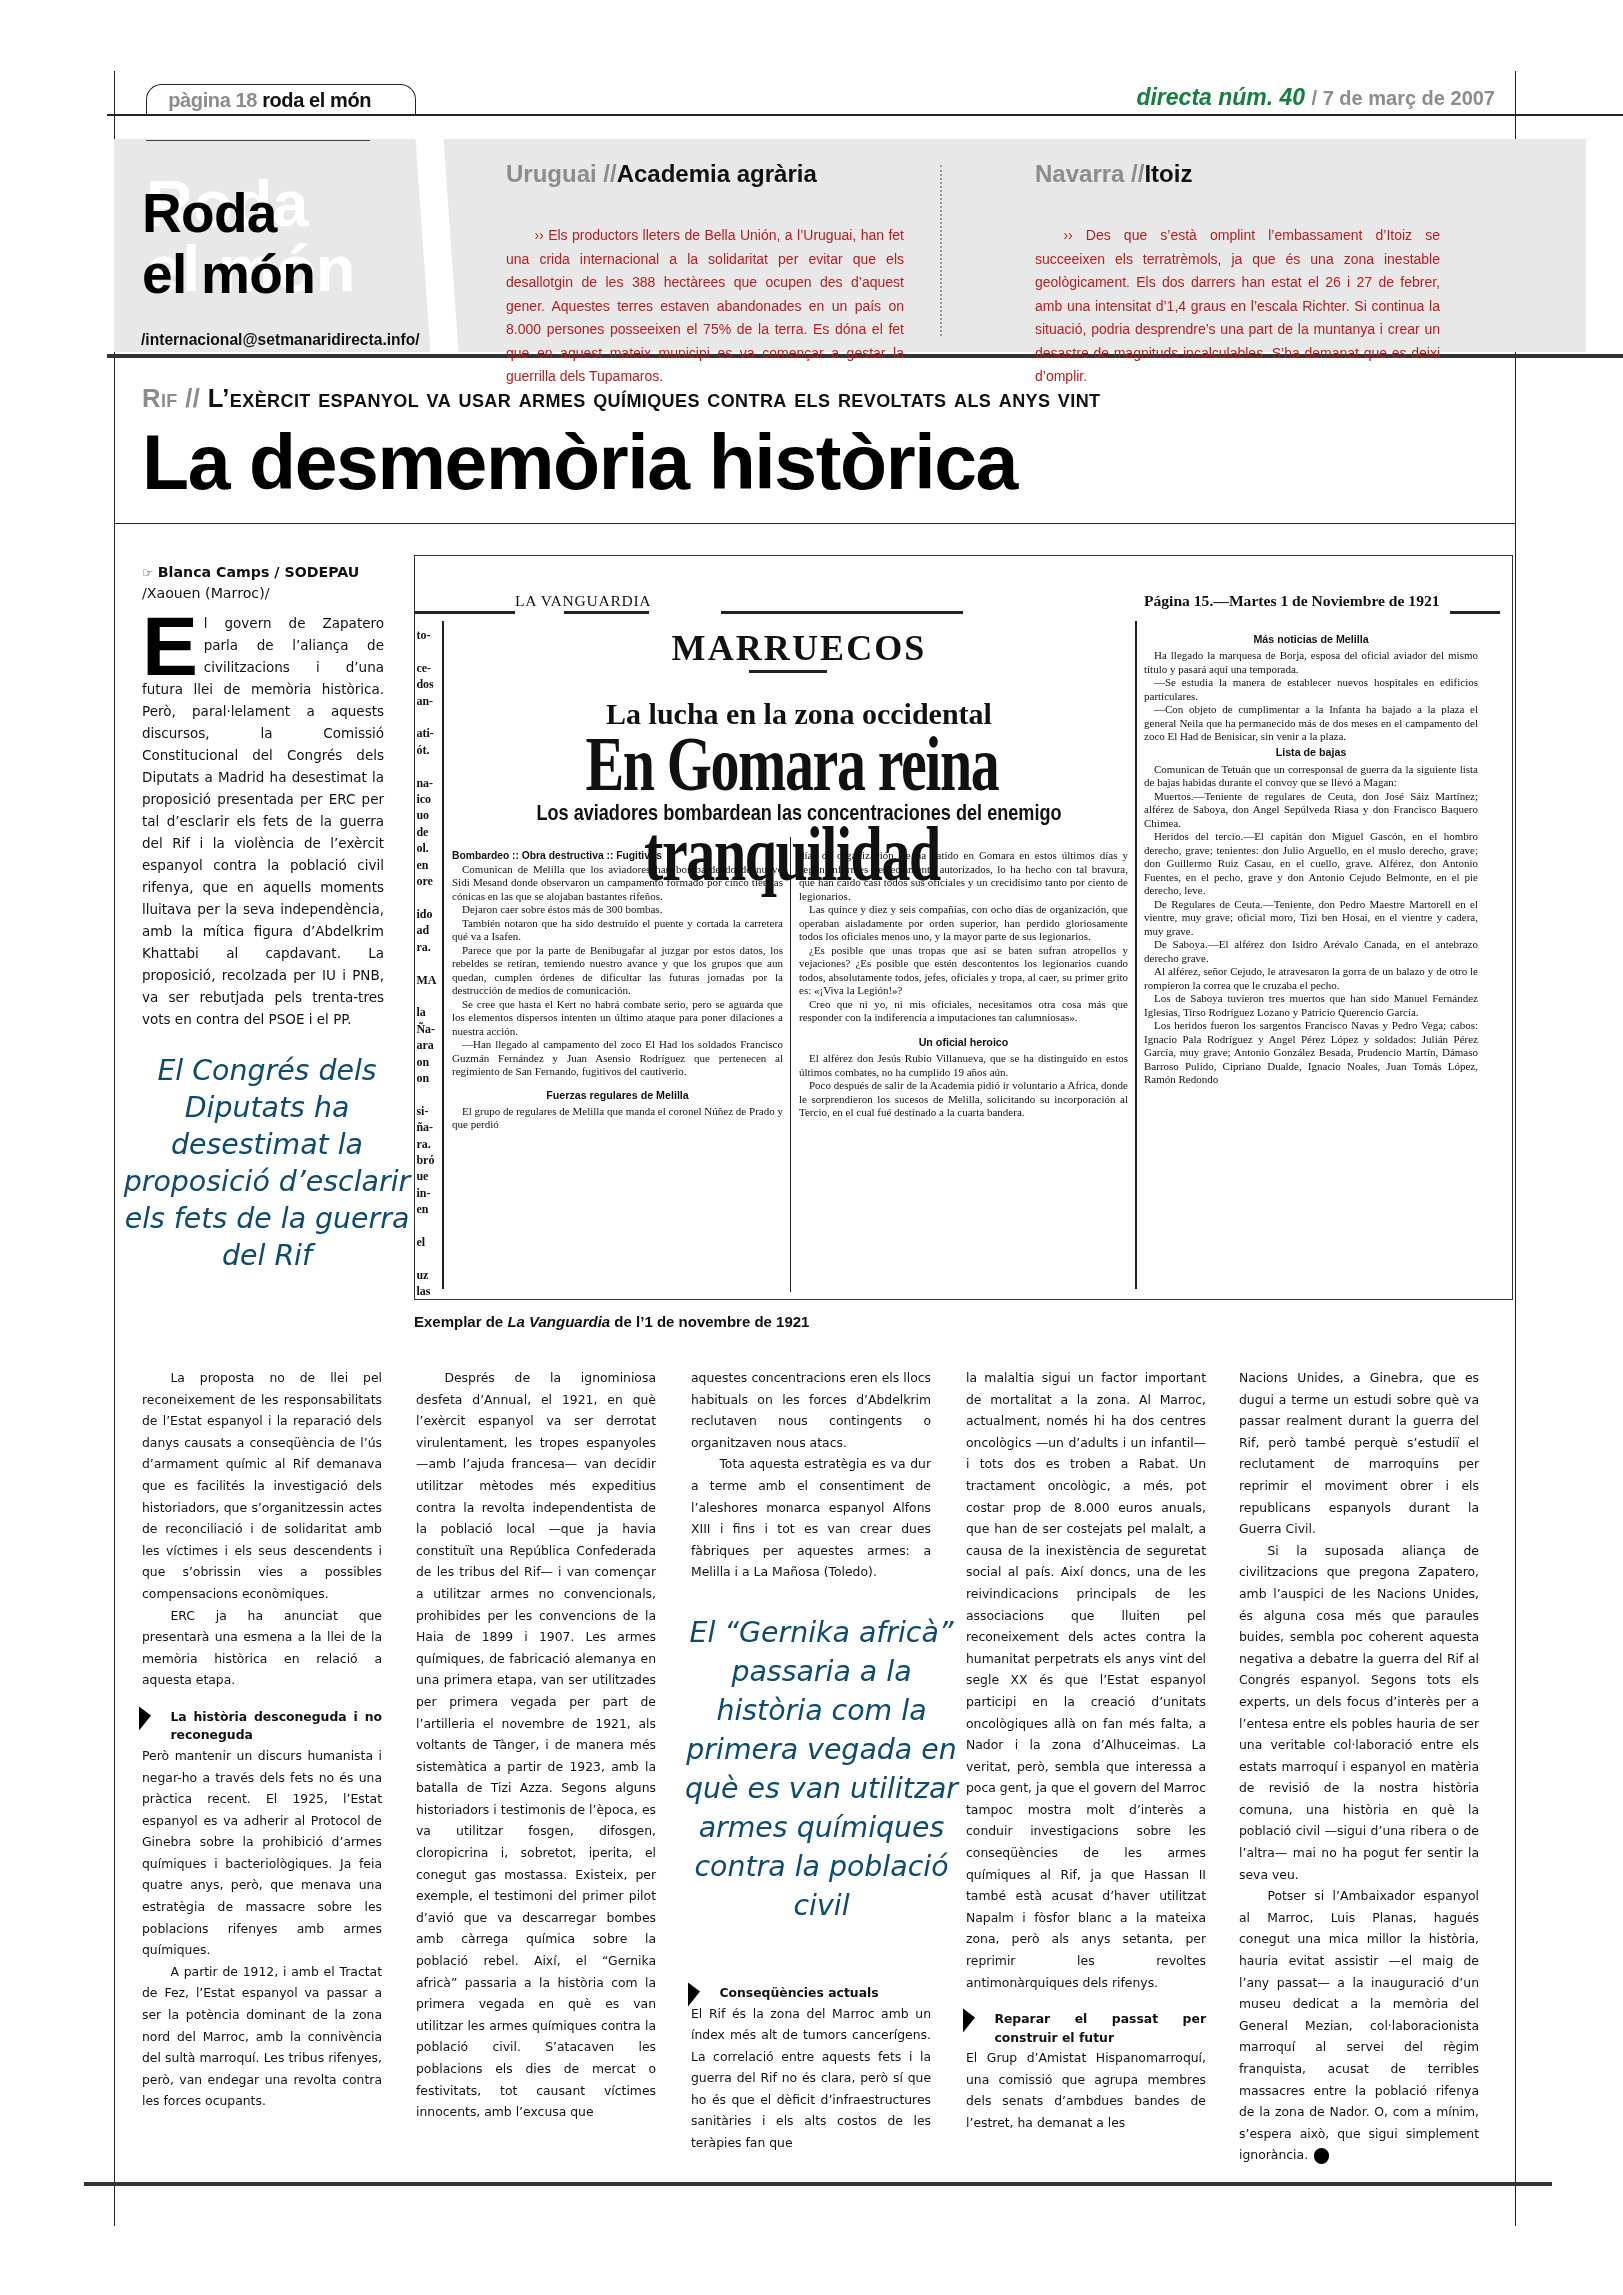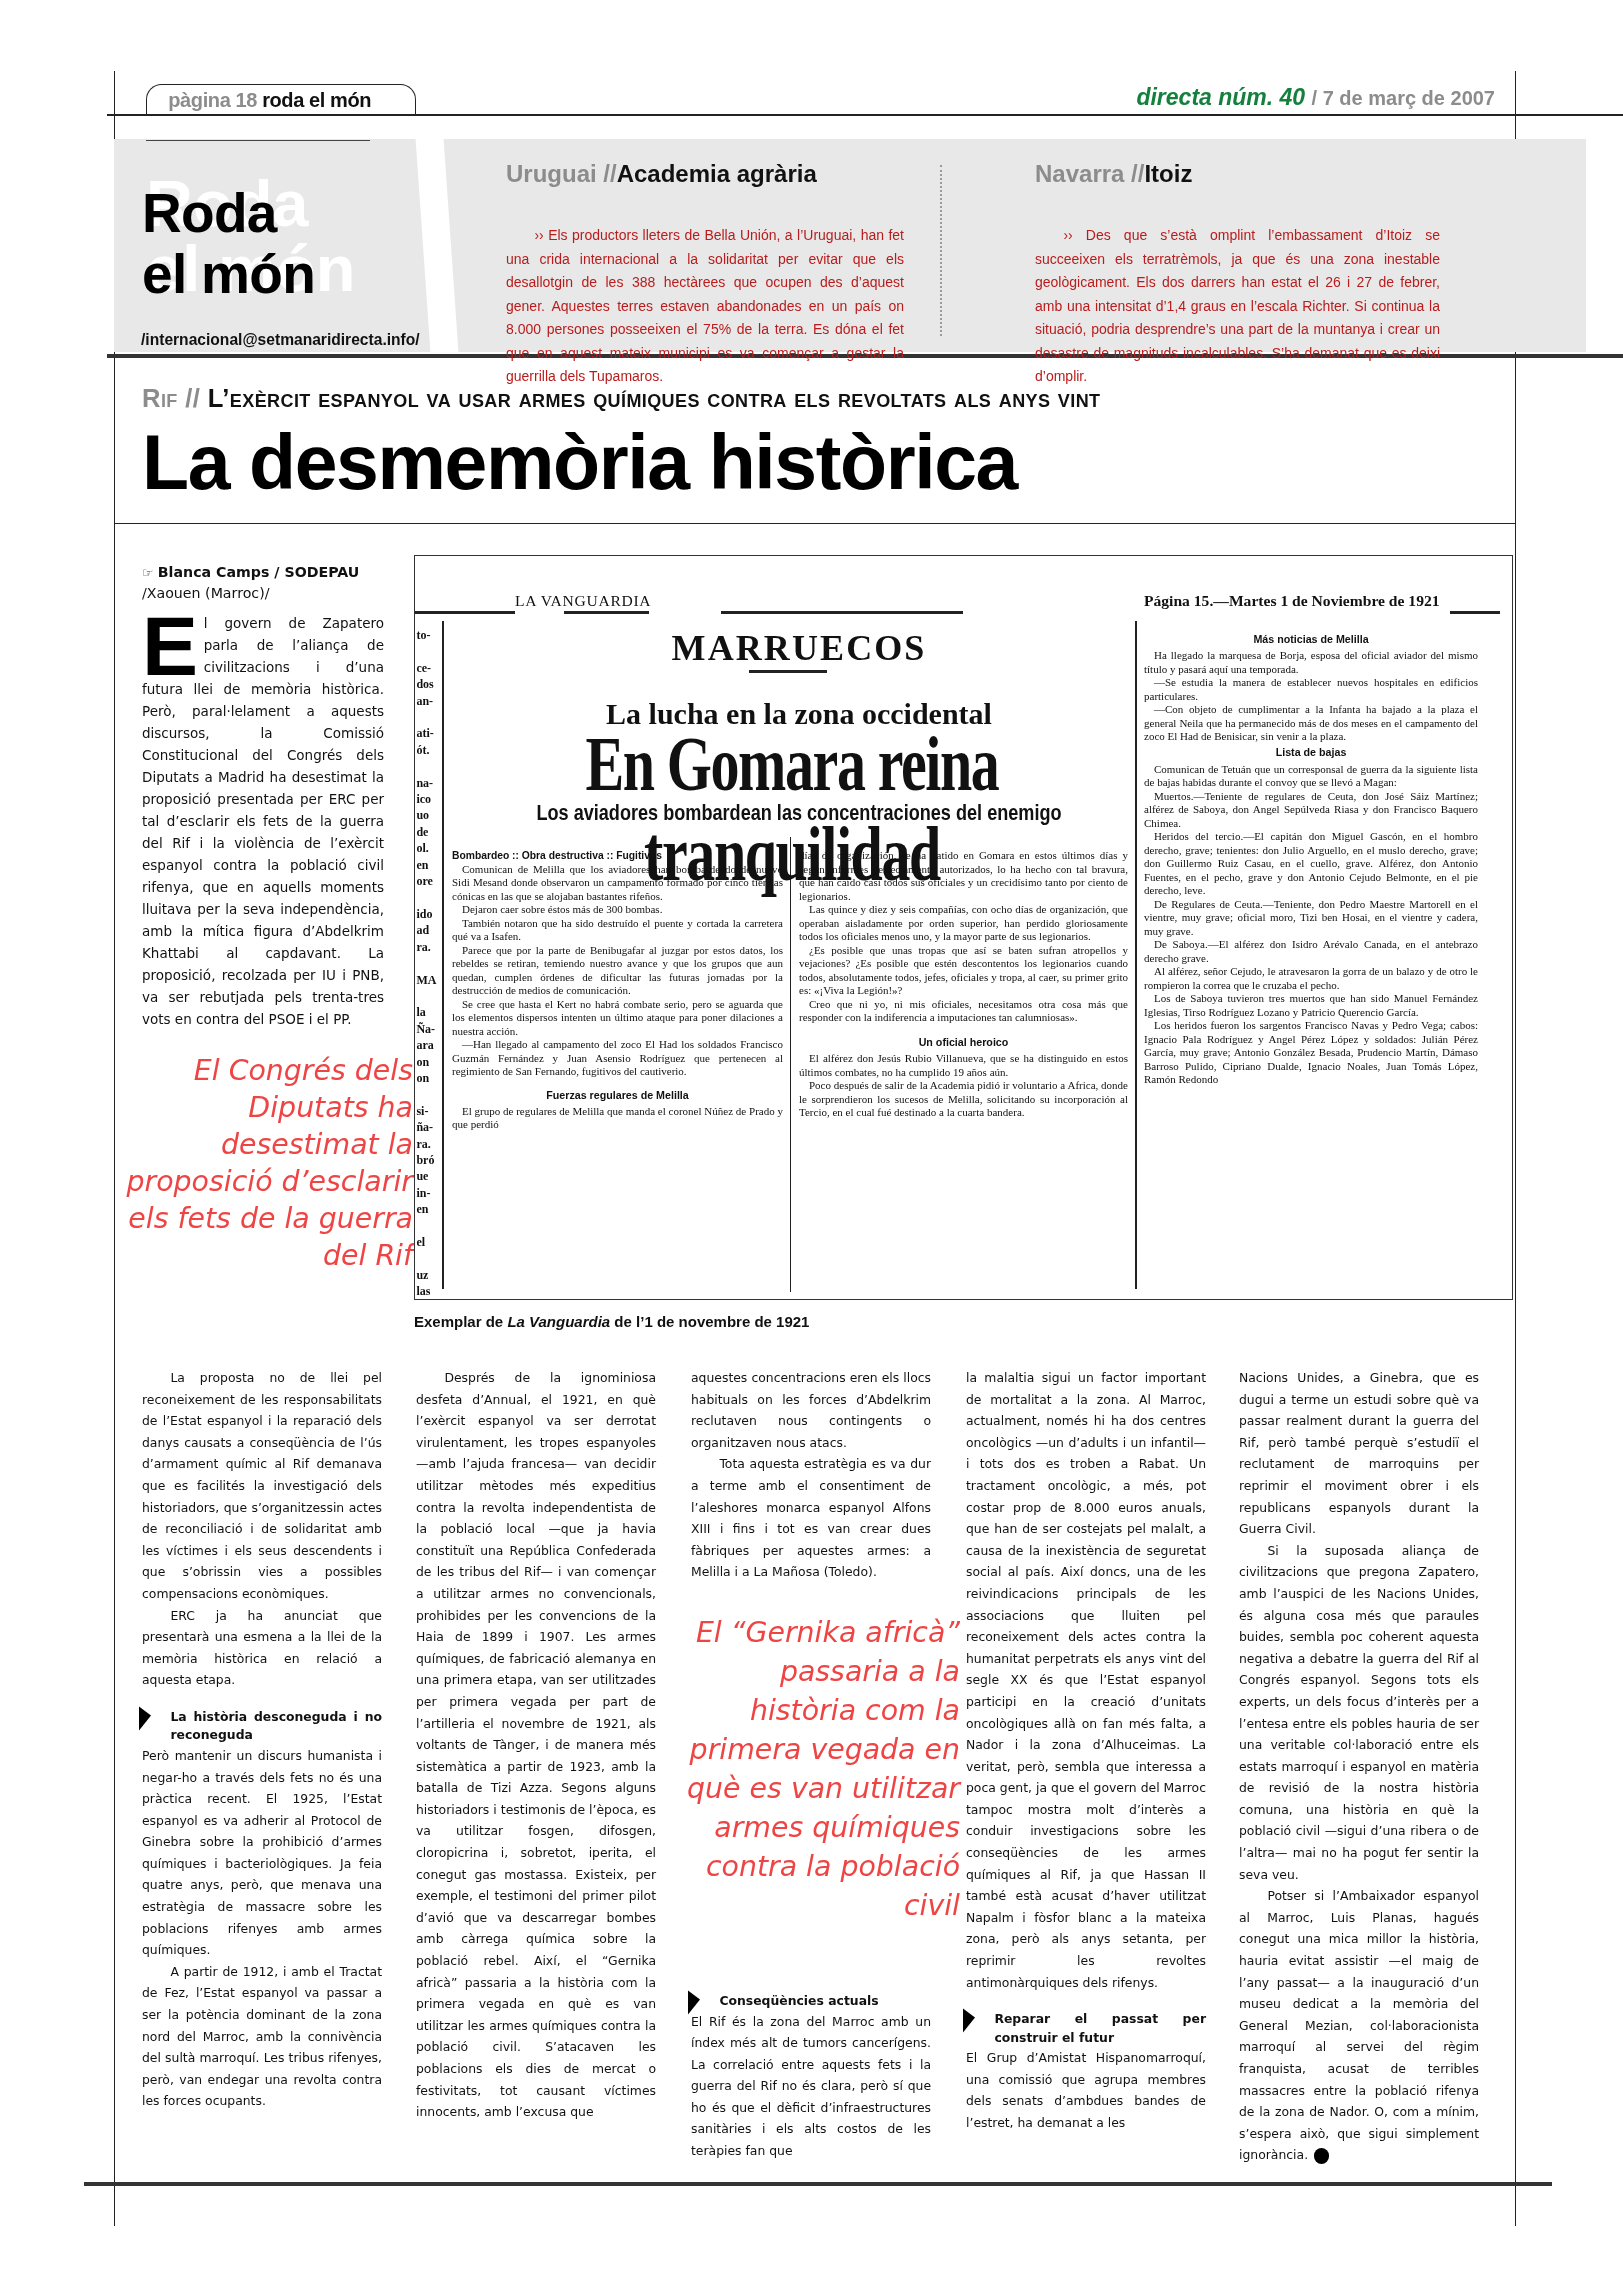--- a/index.html
+++ b/index.html
@@ -78,22 +78,22 @@
   .byline .hand { font-size: 12.8px; margin-right: 4.3px; }
   .intro {
     position: absolute; left: 142px; top: 612px; width: 242px;
     font-family: "DejaVu Sans", sans-serif; font-size: 13.5px; line-height: 22px; text-align: justify;
   }
   .dropcap {
     float: left; font-family: "Liberation Sans", sans-serif; font-weight: bold; font-size: 84px;
     line-height: 61px; margin: 4.3px 5.7px 0 0; color: #000;
   }
   .pullquote {
-    position: absolute; text-align: right; font-family: "DejaVu Sans", sans-serif;
-    font-style: italic; color: #ef4444;
+    position: absolute; text-align: center; font-family: "DejaVu Sans", sans-serif;
+    font-style: italic; color: #0c4a6e;
   }
   .pq1 { left: 121px; top: 1052px; width: 292px; font-size: 28.4px; line-height: 37px; }
   .pq2 { left: 683px; top: 1613px; width: 277px; font-size: 28.4px; line-height: 39px; }
 
   
   .clipping {
     position: absolute; left: 414px; top: 555px; width: 1099px; height: 745px;
     border: 1.4px solid #333; background: #fff; overflow: hidden;
     font-family: "Liberation Serif", serif; color: #111;
   }
@@ -322,21 +322,21 @@
 <div class="col" style="left:416px;">
   <p class="ind">Després de la ignominiosa desfeta d’Annual, el 1921, en què l’exèrcit espanyol va ser derrotat virulentament, les tropes espanyoles —amb l’ajuda francesa— van decidir utilitzar mètodes més expeditius contra la revolta independentista de la població local —que ja havia constituït una República Confederada de les tribus del Rif— i van començar a utilitzar armes no convencionals, prohibides per les convencions de la Haia de 1899 i 1907. Les armes químiques, de fabricació alemanya en una primera etapa, van ser utilitzades per primera vegada per part de l’artilleria el novembre de 1921, als voltants de Tànger, i de manera més sistemàtica a partir de 1923, amb la batalla de Tizi Azza. Segons alguns historiadors i testimonis de l’època, es va utilitzar fosgen, difosgen, cloropicrina i, sobretot, iperita, el conegut gas mostassa. Existeix, per exemple, el testimoni del primer pilot d’avió que va descarregar bombes amb càrrega química sobre la població rebel. Així, el “Gernika africà” passaria a la història com la primera vegada en què es van utilitzar les armes químiques contra la població civil. S’atacaven les poblacions els dies de mercat o festivitats, tot causant víctimes innocents, amb l’excusa que</p>
 </div>
 
 <div class="col" style="left:691px;">
   <p>aquestes concentracions eren els llocs habituals on les forces d’Abdelkrim reclutaven nous contingents o organitzaven nous atacs.</p>
   <p class="ind">Tota aquesta estratègia es va dur a terme amb el consentiment de l’aleshores monarca espanyol Alfons XIII i fins i tot es van crear dues fàbriques per aquestes armes: a Melilla i a La Mañosa (Toledo).</p>
 </div>
 <div class="pullquote pq2">El “Gernika africà” passaria a la història com la primera vegada en què es van utilitzar armes químiques contra la població civil</div>
 <div class="col" style="left:691px; top:1984px;">
-  <div class="sub" style="margin-top:8px;"><span class="arrow"></span><span>Conseqüències actuals</span></div>
+  <div class="sub" style="margin-top:0;"><span class="arrow"></span><span>Conseqüències actuals</span></div>
   <p>El Rif és la zona del Marroc amb un índex més alt de tumors cancerígens. La correlació entre aquests fets i la guerra del Rif no és clara, però sí que ho és que el dèficit d’infraestructures sanitàries i els alts costos de les teràpies fan que</p>
 </div>
 
 <div class="col" style="left:966px;">
   <p>la malaltia sigui un factor important de mortalitat a la zona. Al Marroc, actualment, només hi ha dos centres oncològics —un d’adults i un infantil— i tots dos es troben a Rabat. Un tractament oncològic, a més, pot costar prop de 8.000 euros anuals, que han de ser costejats pel malalt, a causa de la inexistència de seguretat social al país. Així doncs, una de les reivindicacions principals de les associacions que lluiten pel reconeixement dels actes contra la humanitat perpetrats els anys vint del segle XX és que l’Estat espanyol participi en la creació d’unitats oncològiques allà on fan més falta, a Nador i la zona d’Alhuceimas. La veritat, però, sembla que interessa a poca gent, ja que el govern del Marroc tampoc mostra molt d’interès a conduir investigacions sobre les conseqüències de les armes químiques al Rif, ja que Hassan II també està acusat d’haver utilitzat Napalm i fòsfor blanc a la mateixa zona, però als anys setanta, per reprimir les revoltes antimonàrquiques dels rifenys.</p>
   <div class="sub"><span class="arrow"></span><span>Reparar el passat per construir el futur</span></div>
   <p>El Grup d’Amistat Hispanomarroquí, una comissió que agrupa membres dels senats d’ambdues bandes de l’estret, ha demanat a les</p>
 </div>
 
 <div class="col" style="left:1239px;">

